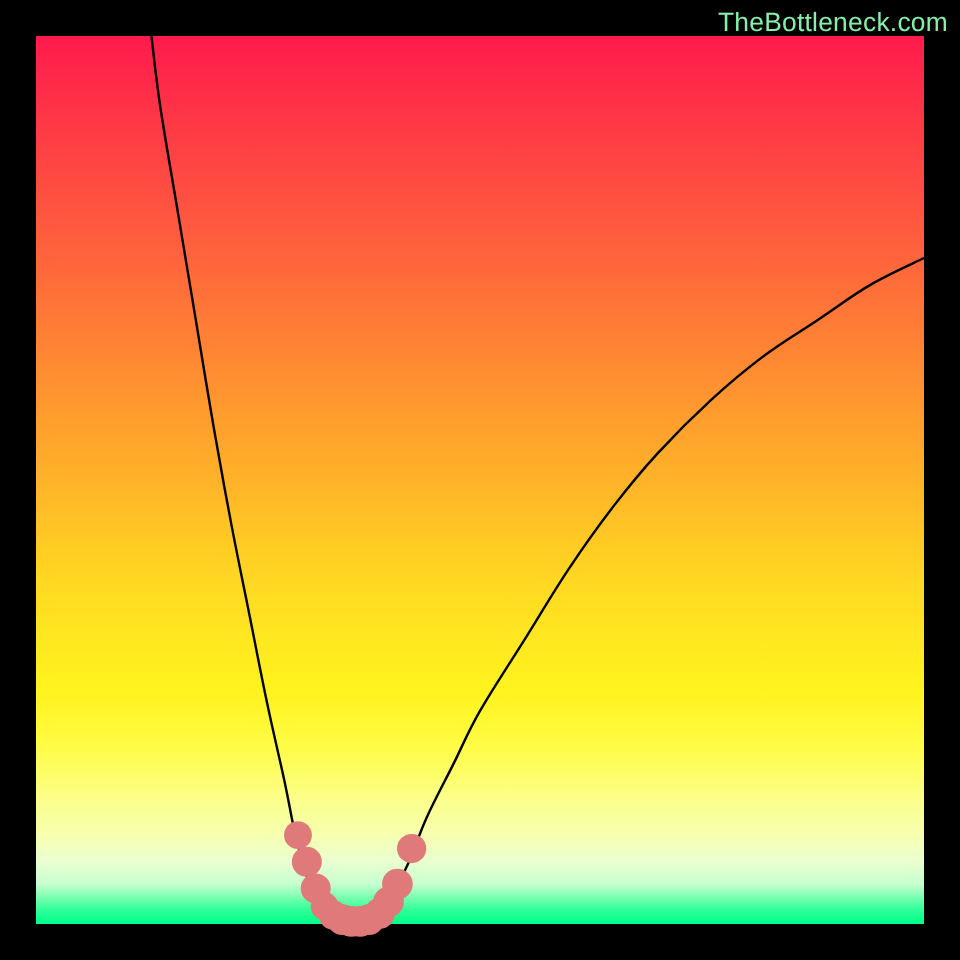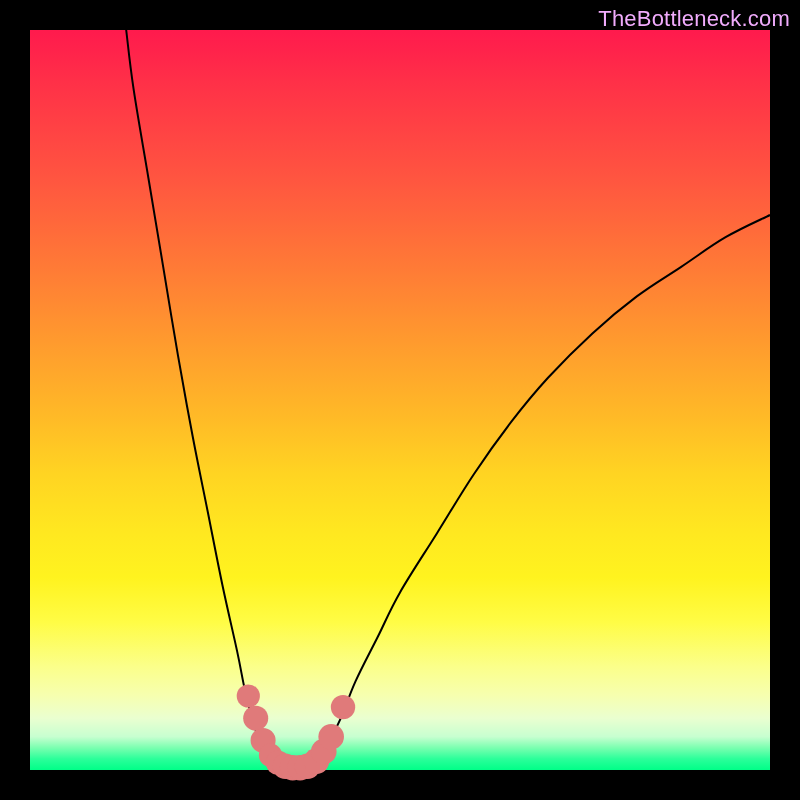--- a/index.html
+++ b/index.html
@@ -44,21 +44,21 @@
       #c7ffd0 95.5%,
       #7affb0 97%,
       #2bff9a 98.5%,
       #00ff88 100%
     );
   }
   .watermark {
     position: absolute;
     top: 6px;
     right: 10px;
-    color: #f0abfc;
+    color: #86efac;
     font-size: 22px;
     font-weight: 500;
     letter-spacing: 0.2px;
     user-select: none;
   }
   svg.curves {
     position: absolute;
     left: 0;
     top: 0;
     width: 740px;

